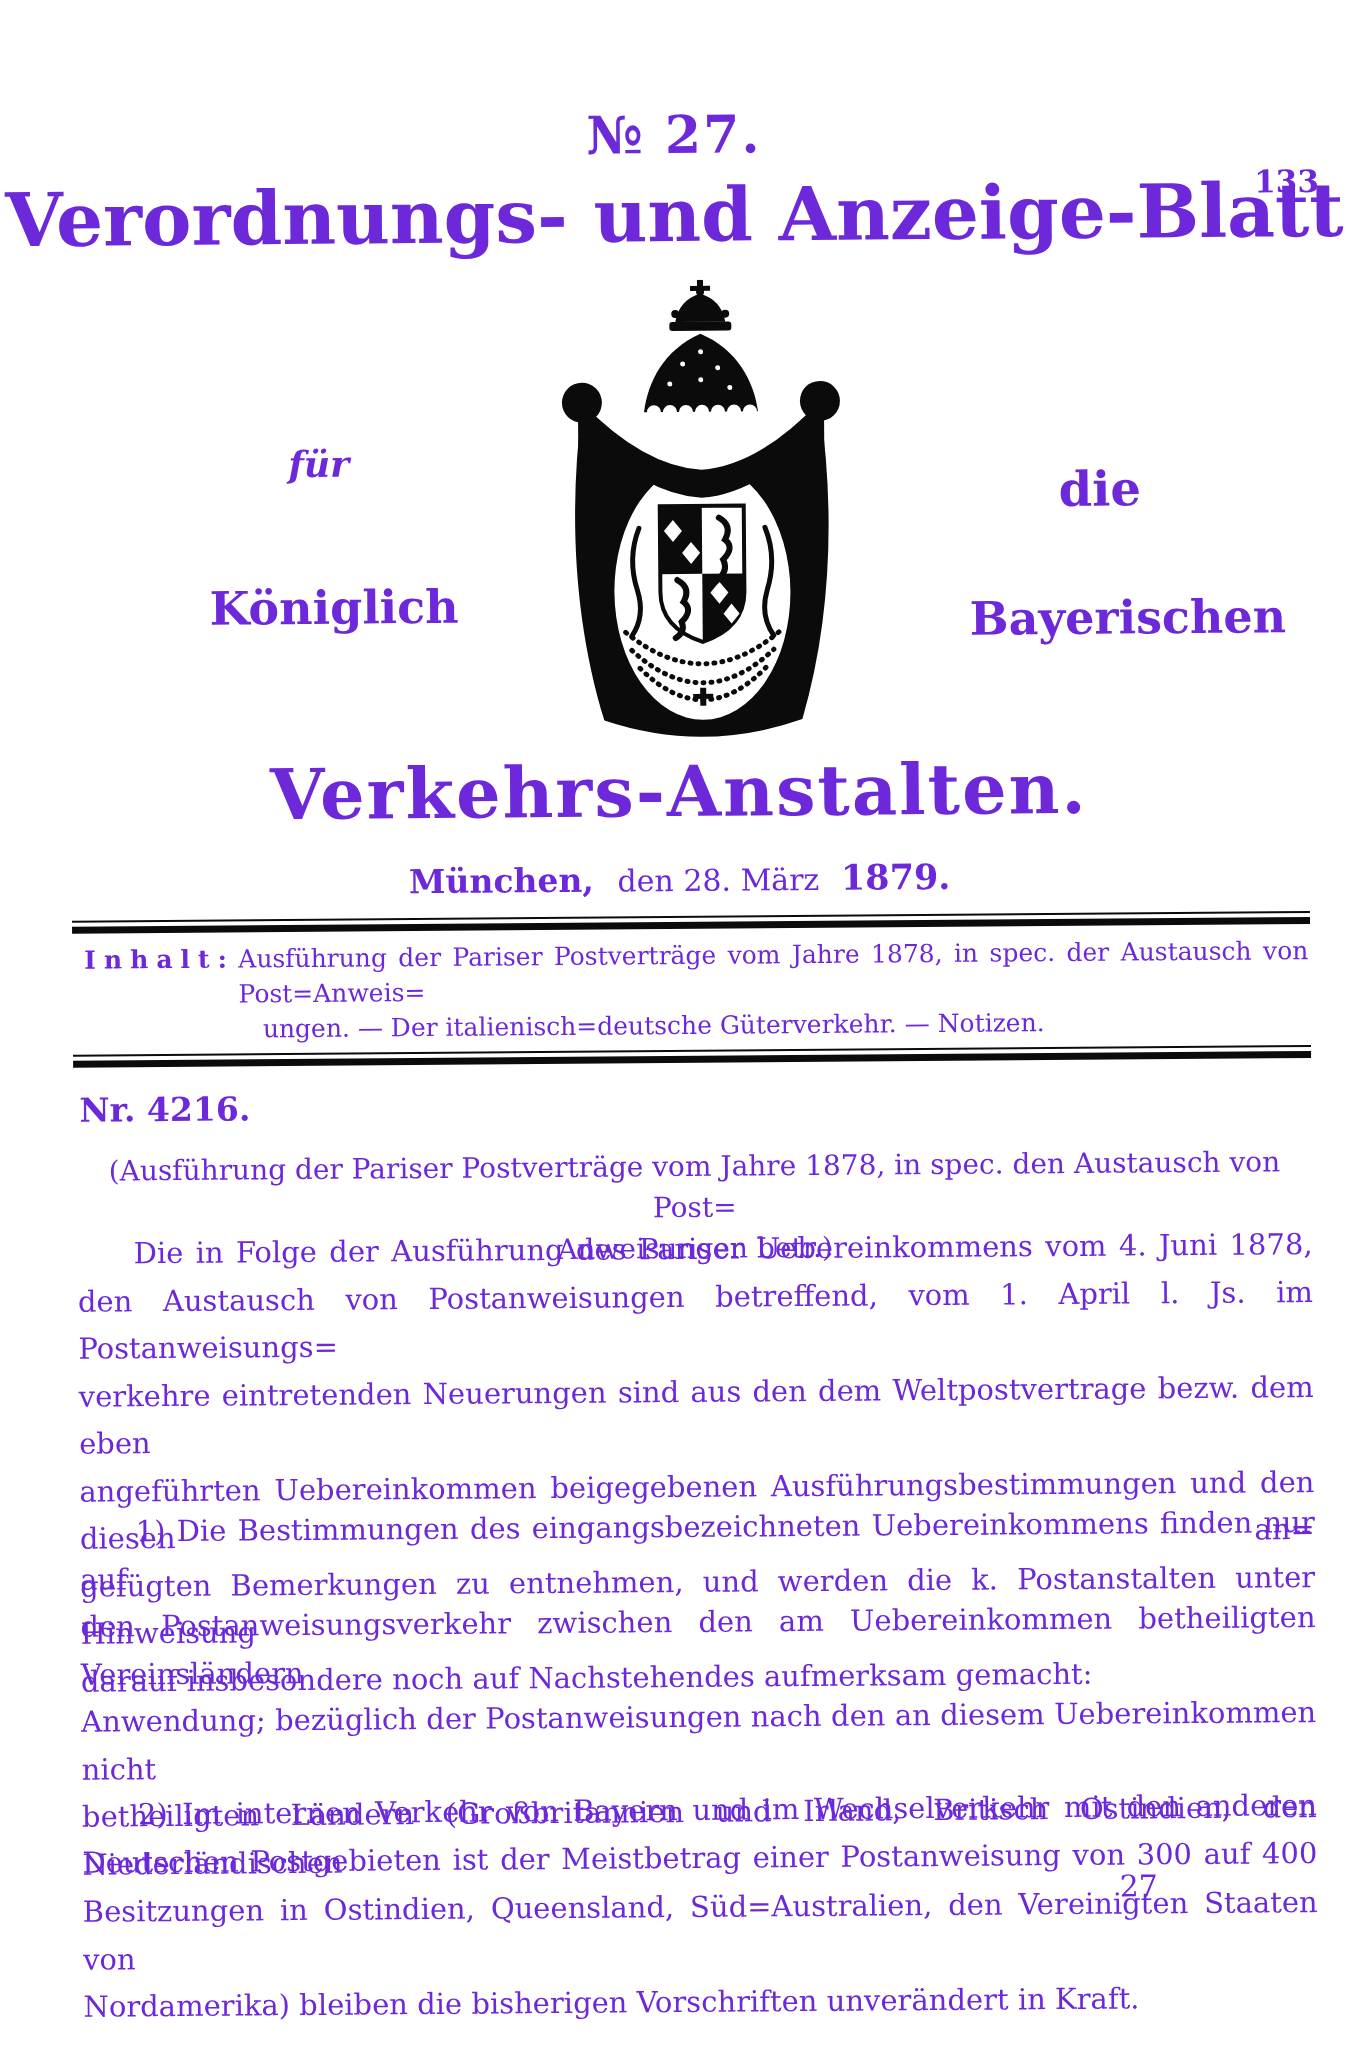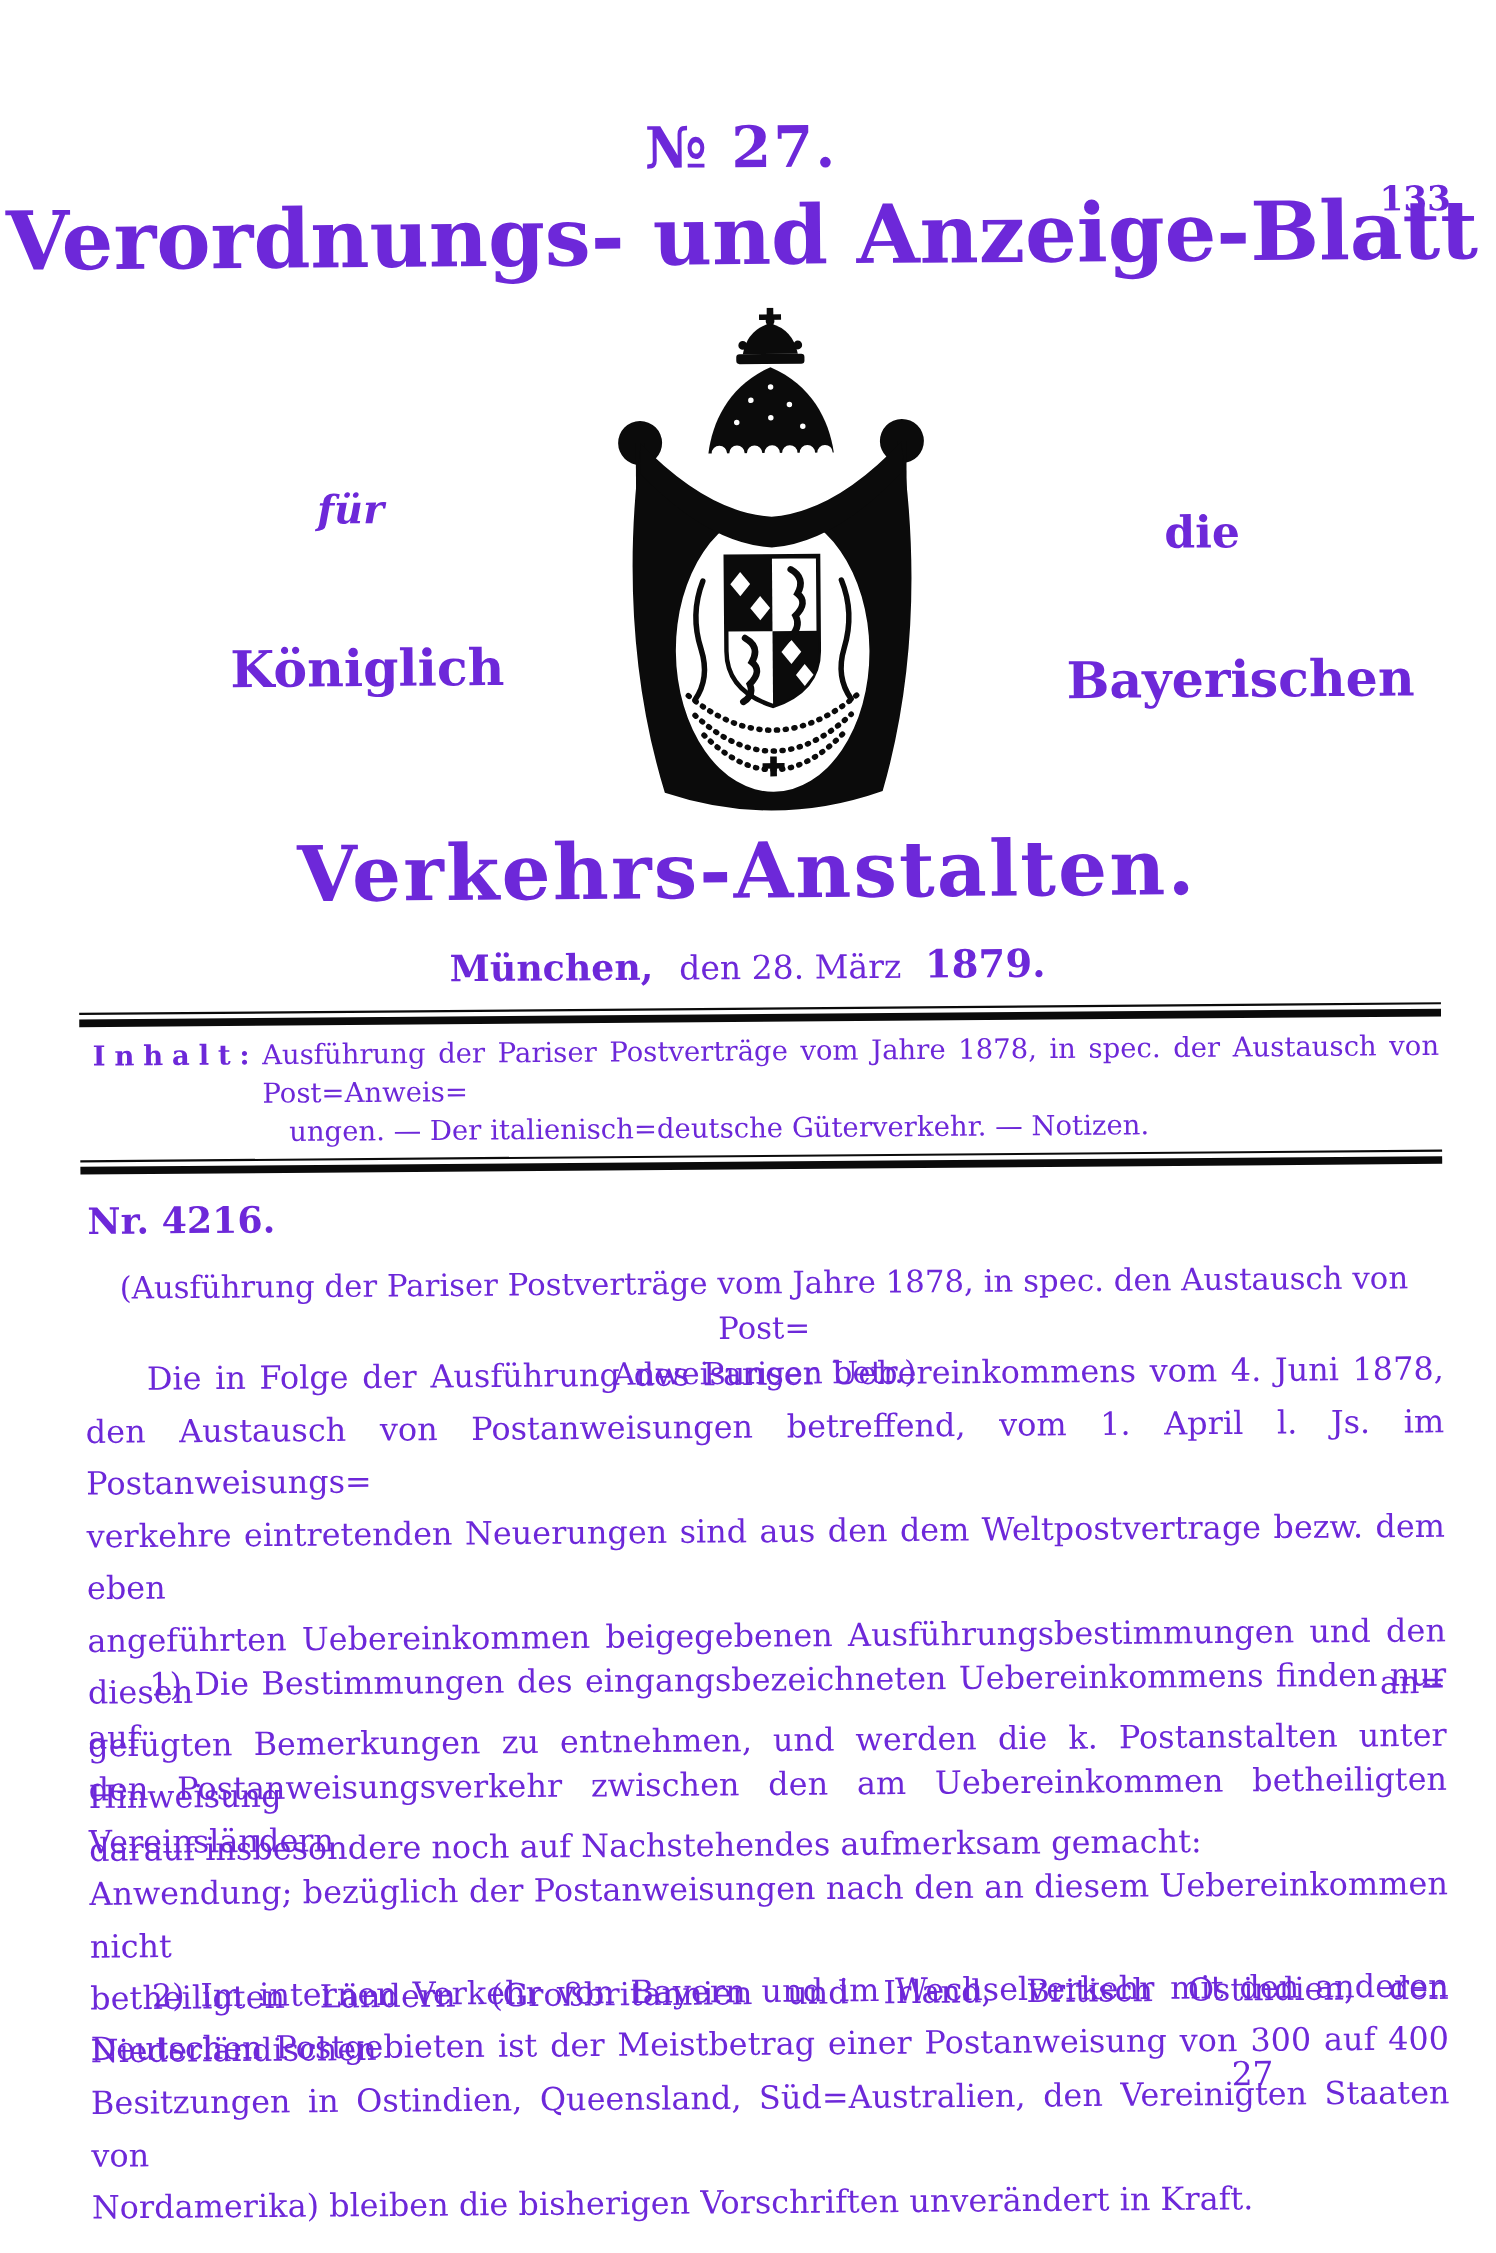--- a/index.html
+++ b/index.html
@@ -11,21 +11,21 @@
   .tilt{position:absolute;inset:0;transform:rotate(-0.45deg);transform-origin:50% 45%;}
 
   .issue{position:absolute;left:0;right:0;top:104px;text-align:center;
     font-size:52px;font-weight:bold;letter-spacing:2px;}
   .pagenum{position:absolute;left:1248px;top:168px;font-size:31px;font-weight:bold;margin-left:12px;}
   .masthead{position:absolute;left:0;right:0;top:172px;margin:0;text-align:center;
     font-size:74px;font-weight:bold;white-space:nowrap;letter-spacing:0;}
 
   .lbl{position:absolute;font-weight:bold;}
   .fuer{left:292px;top:440px;font-size:36px;font-style:italic;}
-  .die{left:1062px;top:464px;font-size:40px;}
+  .die{left:1062px;top:464px;font-size:48px;}
   .koeniglich{left:212px;top:578px;font-size:46px;}
   .bayerischen{left:972px;top:594px;font-size:46px;}
 
   .emblem{position:absolute;left:562px;top:280px;width:288px;height:462px;}
 
   .subtitle{position:absolute;left:0;right:0;top:750px;text-align:center;
     font-size:70px;font-weight:bold;letter-spacing:2px;}
   .dateline{position:absolute;left:0;right:0;top:858px;text-align:center;font-size:30px;}
   .dateline .city{font-weight:bold;font-size:33px;margin-right:14px;}
   .dateline .mid{margin-right:12px;}

